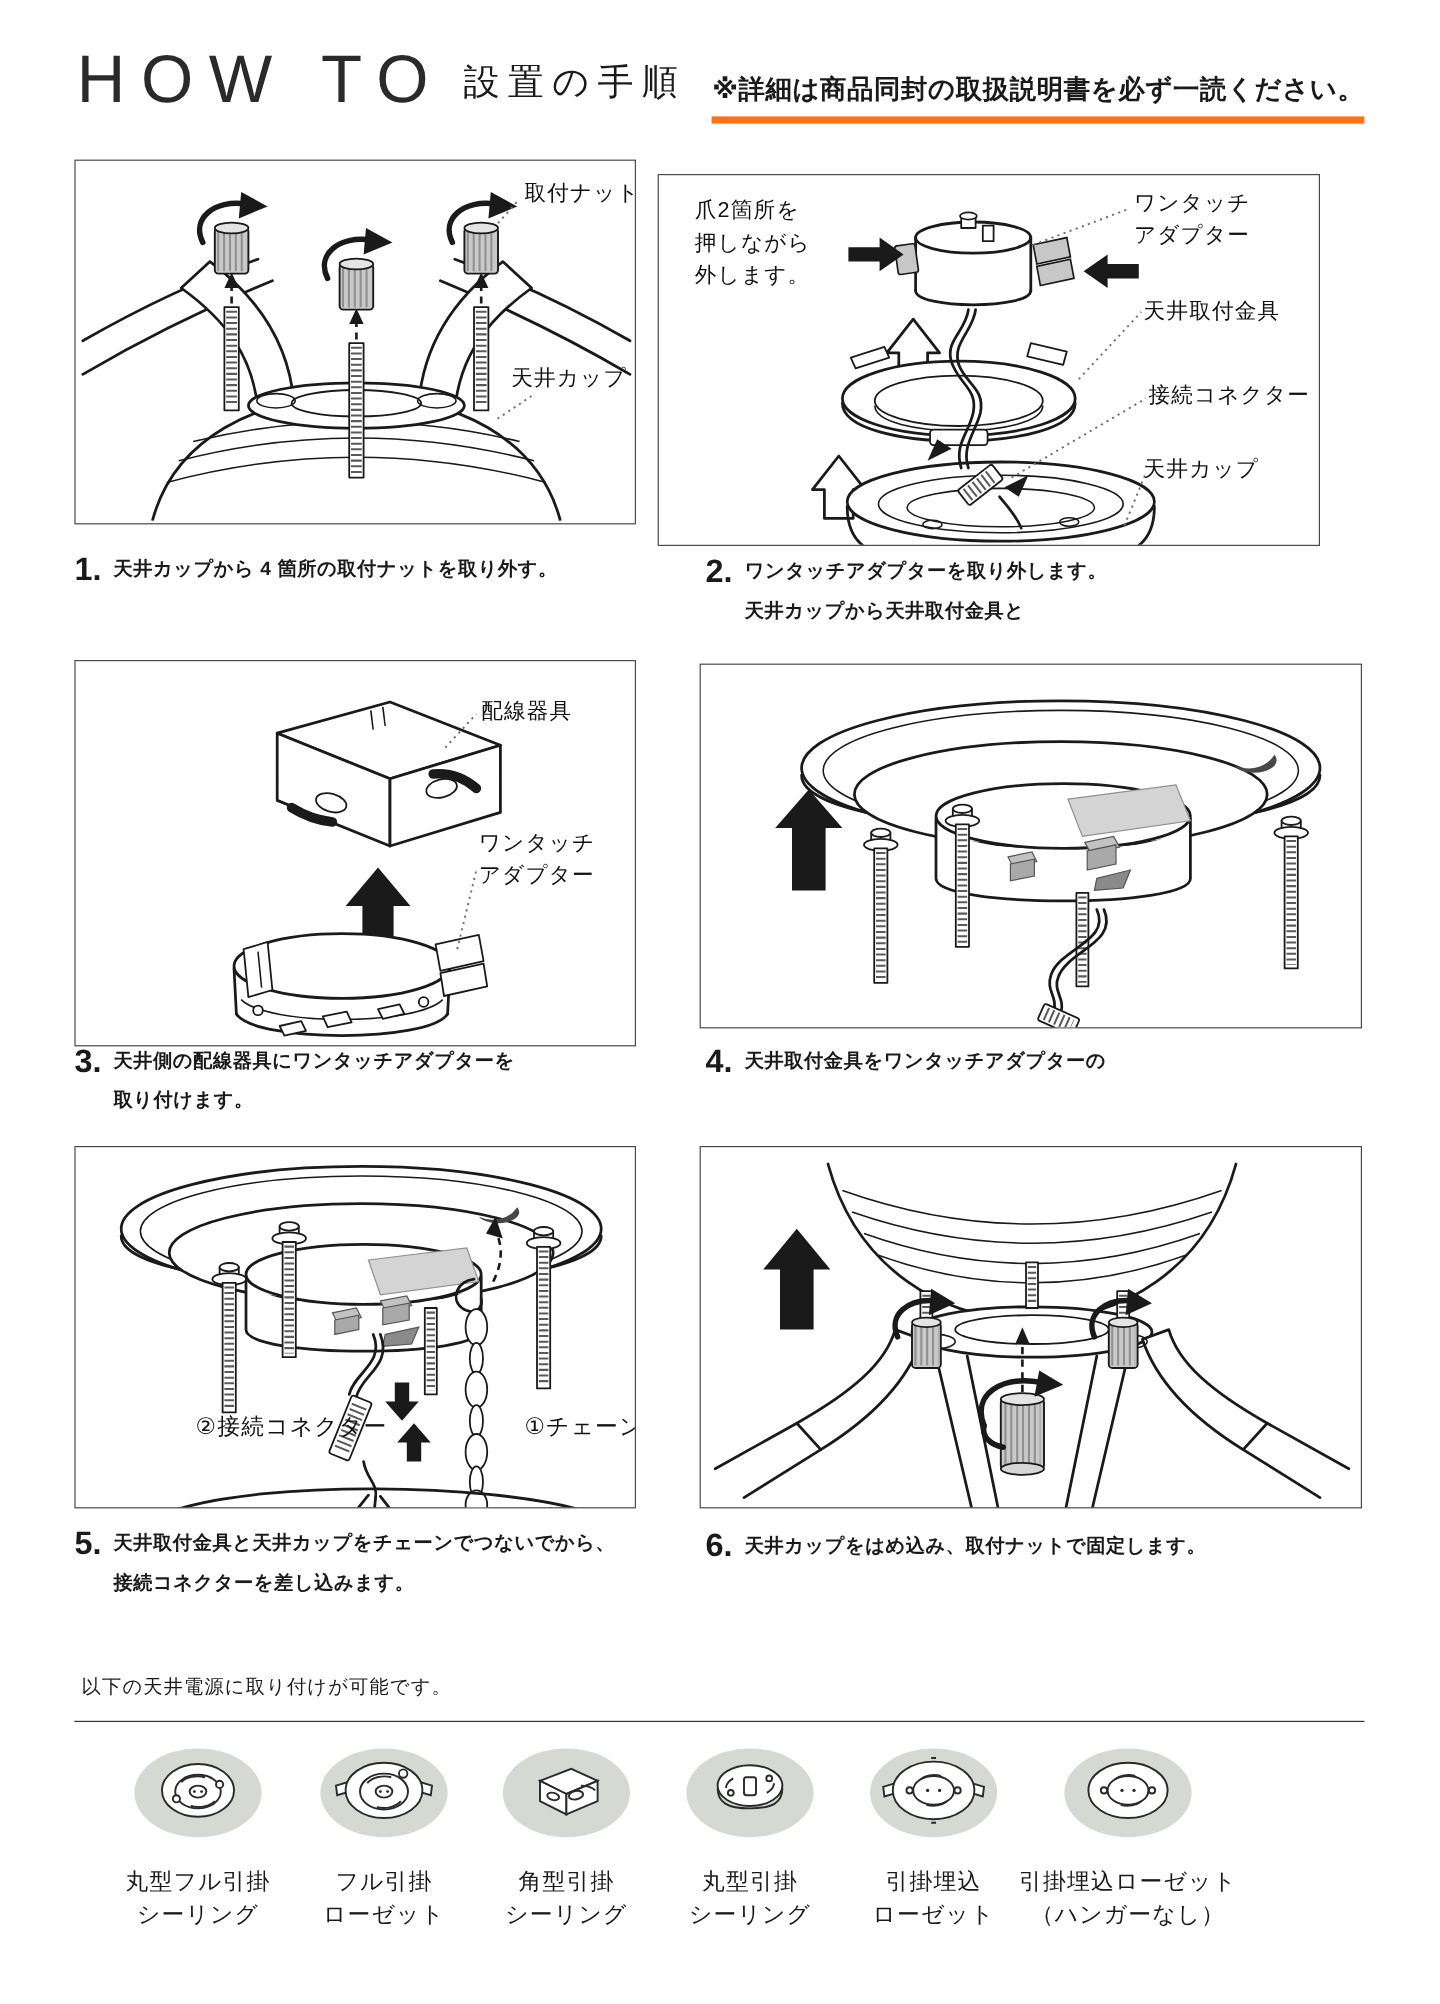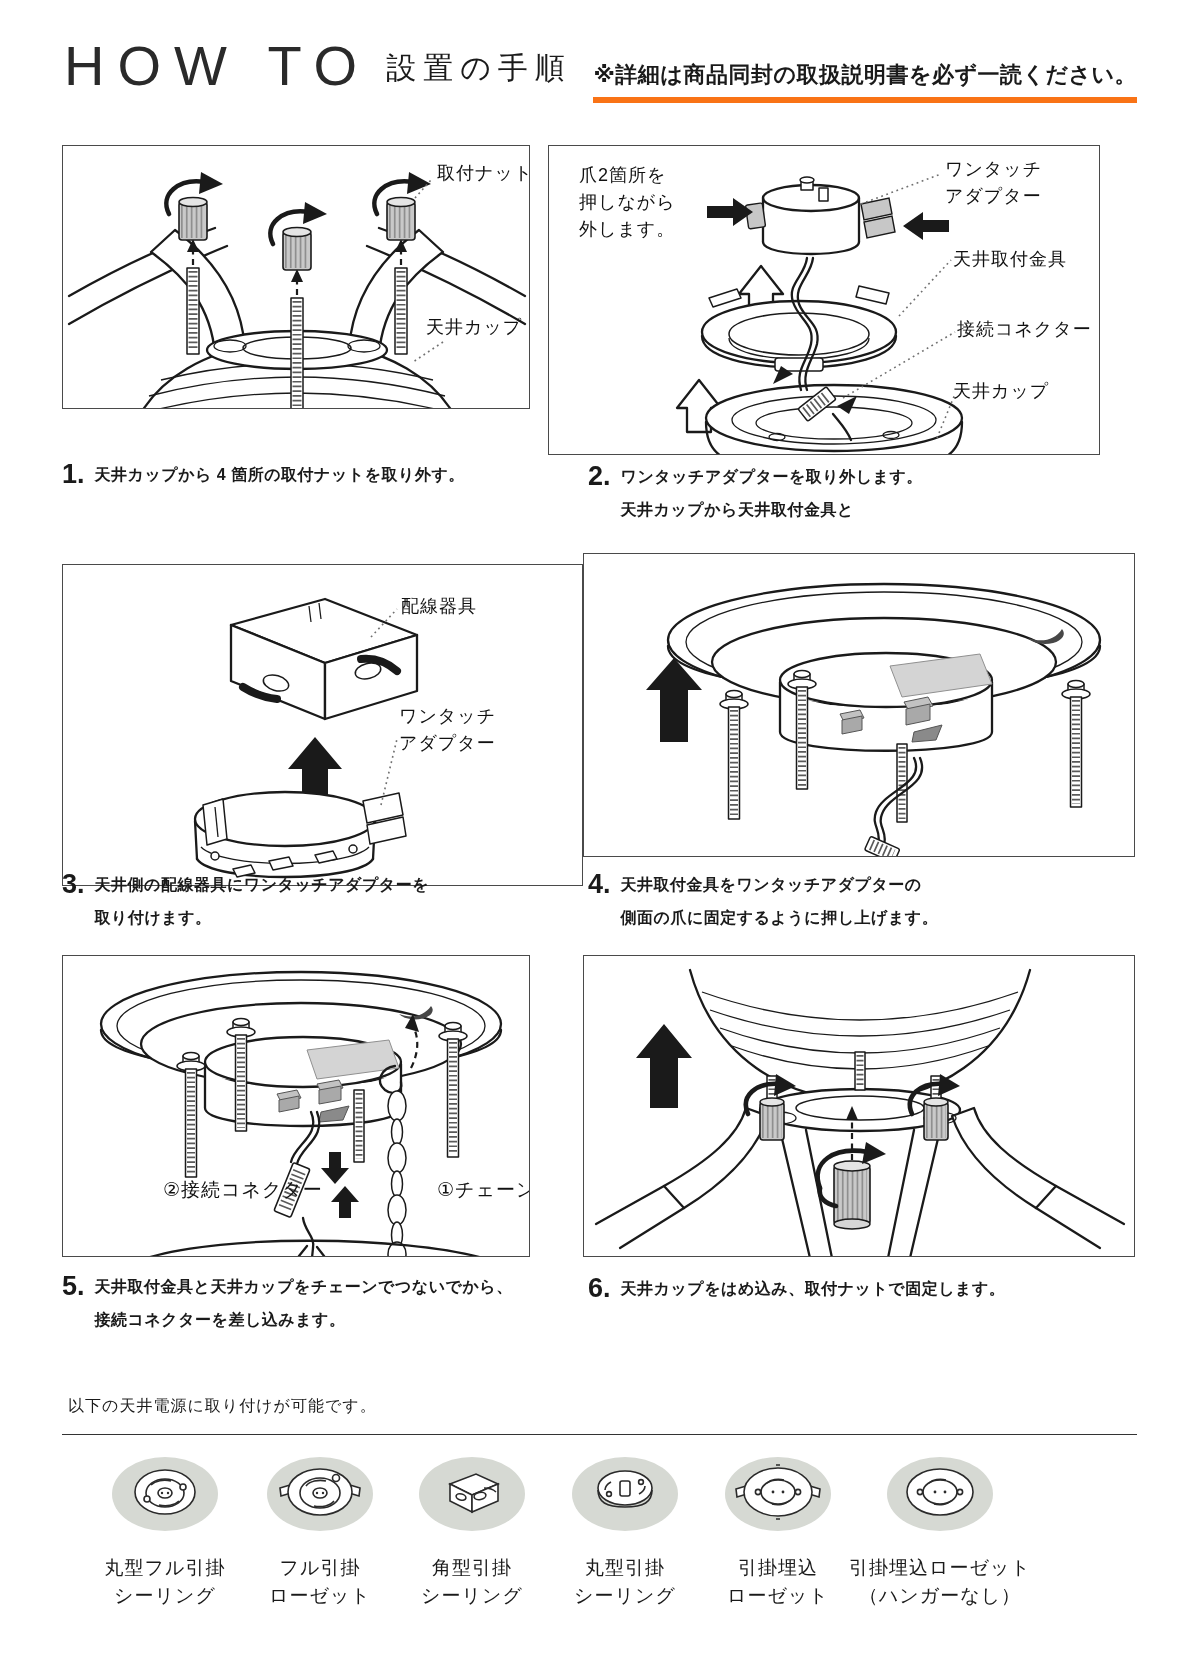--- a/index.html
+++ b/index.html
@@ -48,21 +48,21 @@
 <body>
 
 <div class="page">
 
   <div class="header-row">
     <span class="title-en">HOW TO</span>
     <span class="title-ja">設置の手順</span>
   </div>
   <div class="note">※詳細は商品同封の取扱説明書を必ず一読ください。</div>
 
-  <section class="step-box" style="left:62px;top:145px;width:468px;height:264px">
+  <section class="step-box" style="left:62px;top:133px;width:468px;height:304px">
     <svg viewBox="0 0 468 300" width="468" height="300">
       <path class="s-out" d="M6,150 C62,118 112,96 152,82"></path>
       <path class="s-out" d="M6,178 C64,144 120,118 164,100"></path>
       <path class="s-out" d="M462,150 C406,118 356,96 316,82"></path>
       <path class="s-out" d="M462,178 C404,144 348,118 304,100"></path>
       <path class="s-w" d="M64,300 C82,232 150,196 234,196 C318,196 386,232 404,300"></path>
       <path class="s-thin" d="M76,268 Q234,226 392,268"></path>
       <path class="s-thin" d="M86,250 Q234,212 382,250"></path>
       <path class="s-thin" d="M98,234 Q234,201 370,234"></path>
       <path class="s-w" d="M152,208 C148,162 124,132 88,106 L112,84 C152,114 178,152 182,202 Z"></path>
@@ -184,21 +184,21 @@
     </div>
   </div>
   <div class="caption" style="left:588px;top:460px">
     <span class="cap-num">2.</span>
     <div class="cap-lines">
       <div>ワンタッチアダプターを取り外します。</div>
       <div>天井カップから天井取付金具と</div>
     </div>
   </div>
 
-  <section class="step-box" style="left:62px;top:564px;width:521px;height:322px">
+  <section class="step-box" style="left:62px;top:550px;width:468px;height:322px">
     <svg viewBox="0 0 468 322" width="468" height="322">
       <polygon class="s-w" points="168,60 262,34 354,70 262,98"></polygon>
       <polygon class="s-w" points="168,60 262,98 262,154 168,116"></polygon>
       <polygon class="s-w" points="262,98 354,70 354,126 262,154"></polygon>
       <line class="s-thin" x1="246" y1="41" x2="248" y2="57"></line>
       <line class="s-thin" x1="256" y1="38" x2="258" y2="54"></line>
       <path d="M298,94 q20,-2 36,12" fill="none" stroke="#1a1a1a" stroke-width="8" stroke-linecap="round"></path>
       <path d="M180,122 q16,10 34,12" fill="none" stroke="#1a1a1a" stroke-width="8" stroke-linecap="round"></path>
       <ellipse class="s-w15" cx="305" cy="106" rx="13" ry="7.5" transform="rotate(-14 305 106)"></ellipse>
       <ellipse class="s-w15" cx="213" cy="118" rx="13" ry="7.5" transform="rotate(16 213 118)"></ellipse>
@@ -274,21 +274,20 @@
     <span class="cap-num">3.</span>
     <div class="cap-lines">
       <div>天井側の配線器具にワンタッチアダプターを</div>
       <div>取り付けます。</div>
     </div>
   </div>
   <div class="caption" style="left:588px;top:868px">
     <span class="cap-num">4.</span>
     <div class="cap-lines">
       <div>天井取付金具をワンタッチアダプターの</div>
-      <div>側面の爪に固定するように押し上げます。</div>
     </div>
   </div>
 
   <section class="step-box" style="left:62px;top:955px;width:468px;height:302px">
     <svg viewBox="0 0 468 302" width="468" height="302">
       <ellipse class="s-w" cx="238" cy="68" rx="200" ry="52"></ellipse>
       <path class="s-out" d="M38,74 C38,128 438,128 438,74"></path>
       <ellipse class="s-thin" cx="238" cy="70" rx="184" ry="46"></ellipse>
       <ellipse class="s-w" cx="238" cy="88" rx="160" ry="41"></ellipse>
       <path d="M336,58 a17,9 0 1,0 32,-8 c-7,10 -19,13 -32,8 z" fill="#474747"></path>

